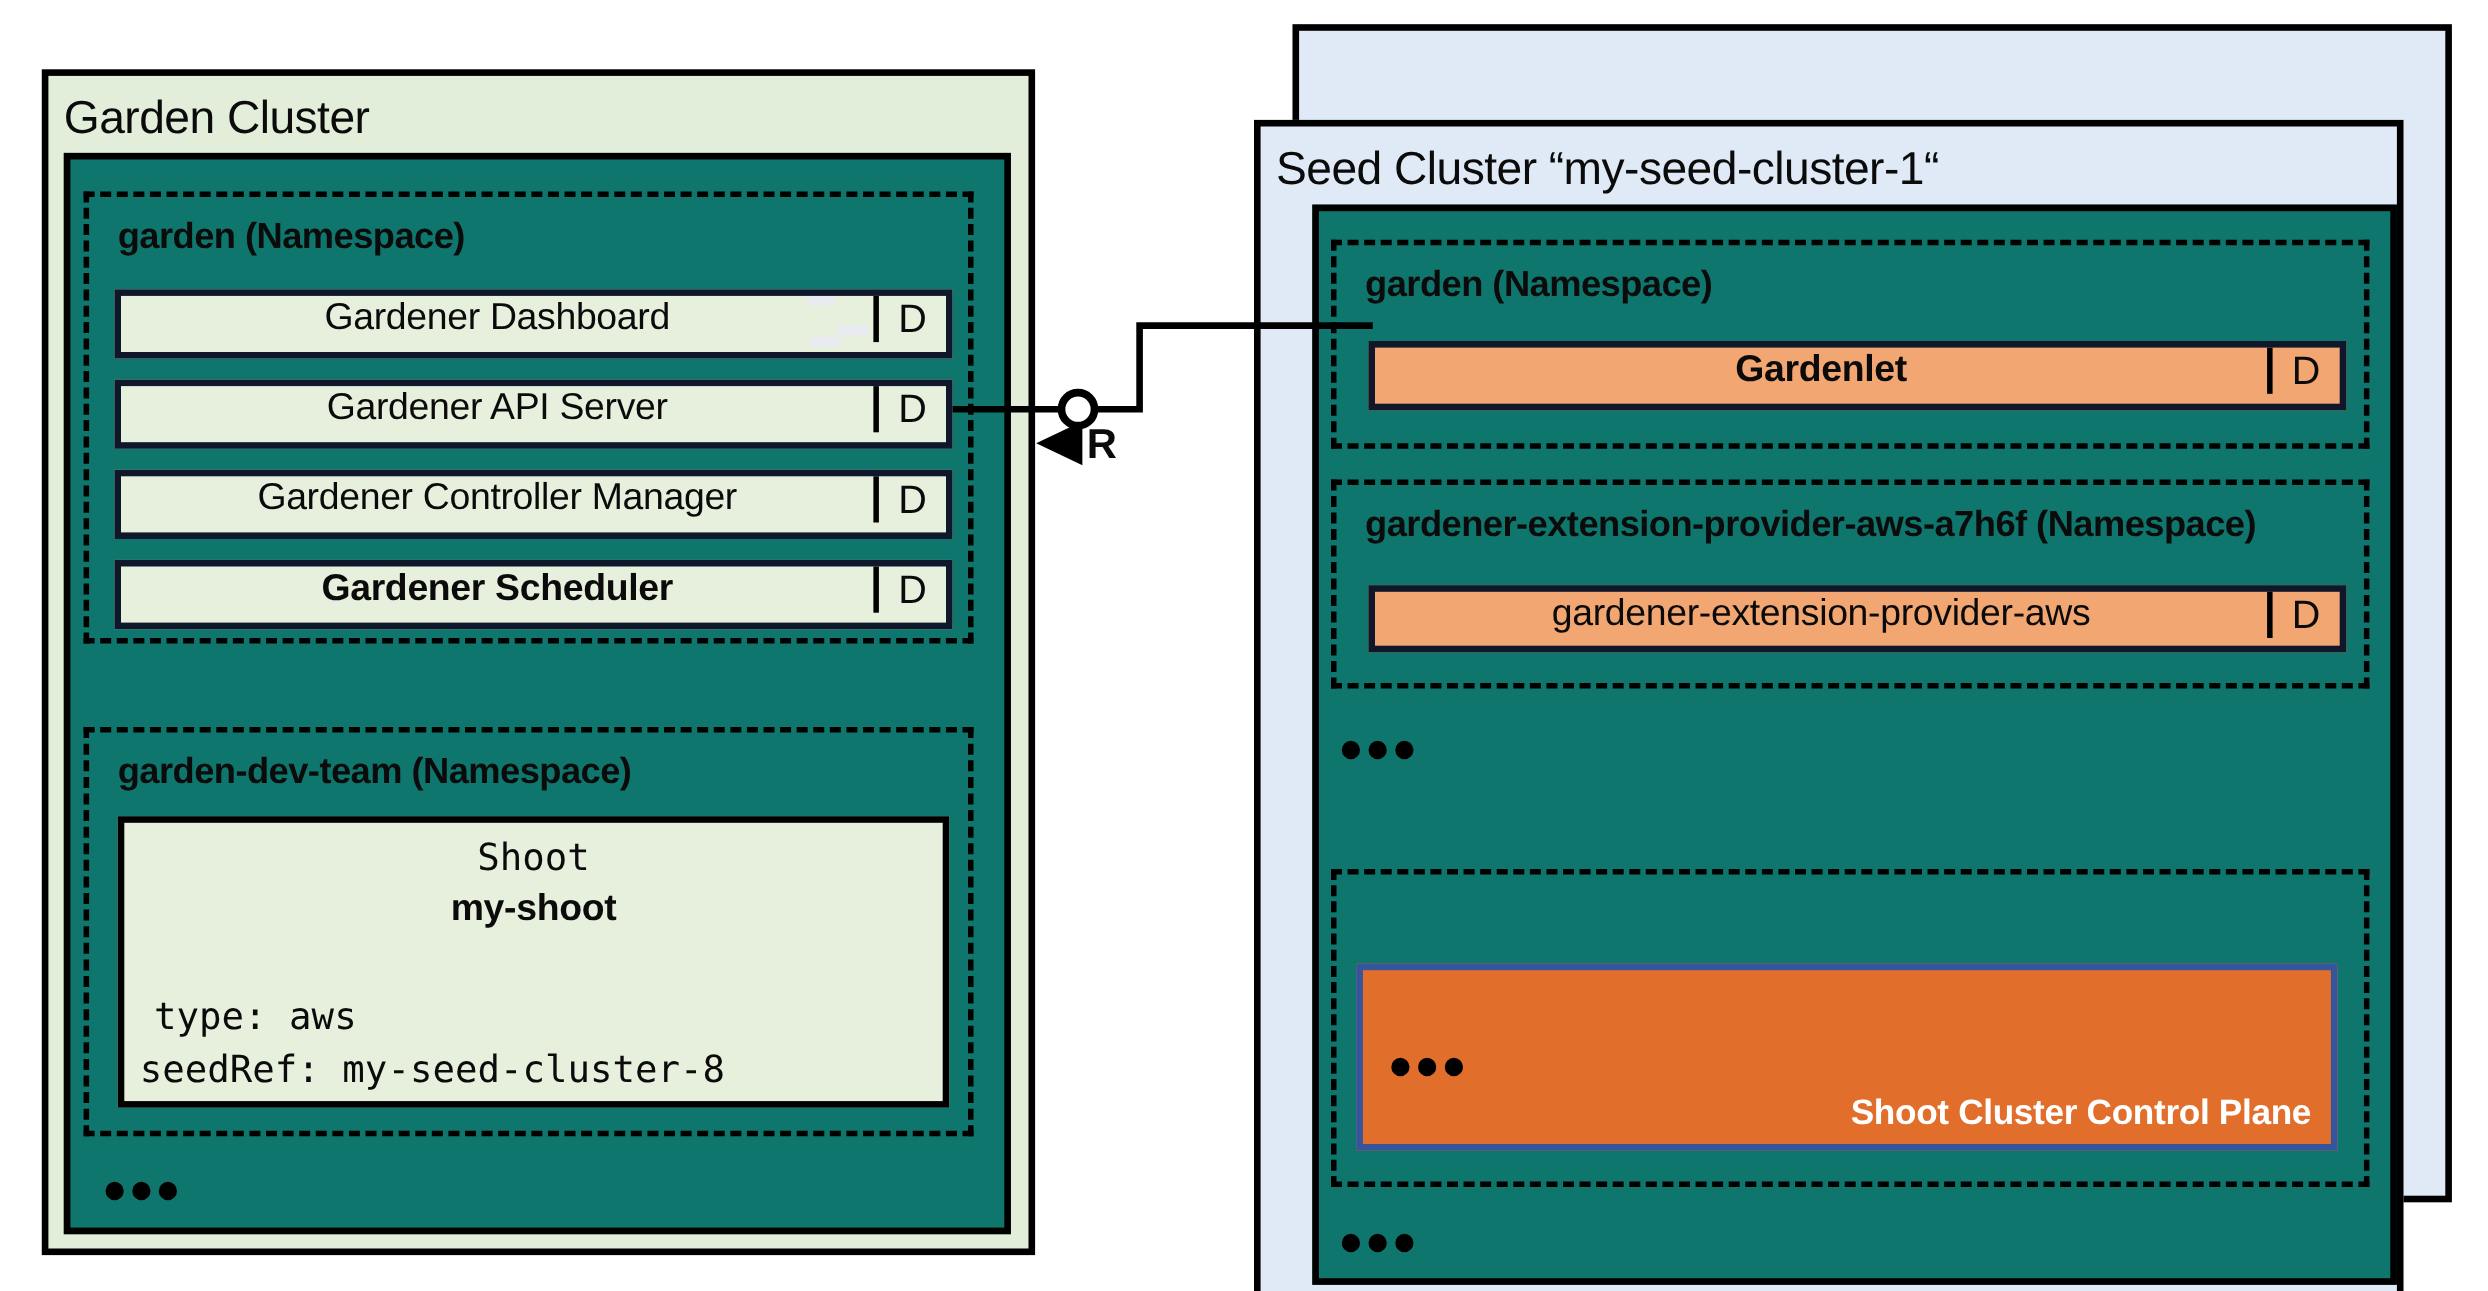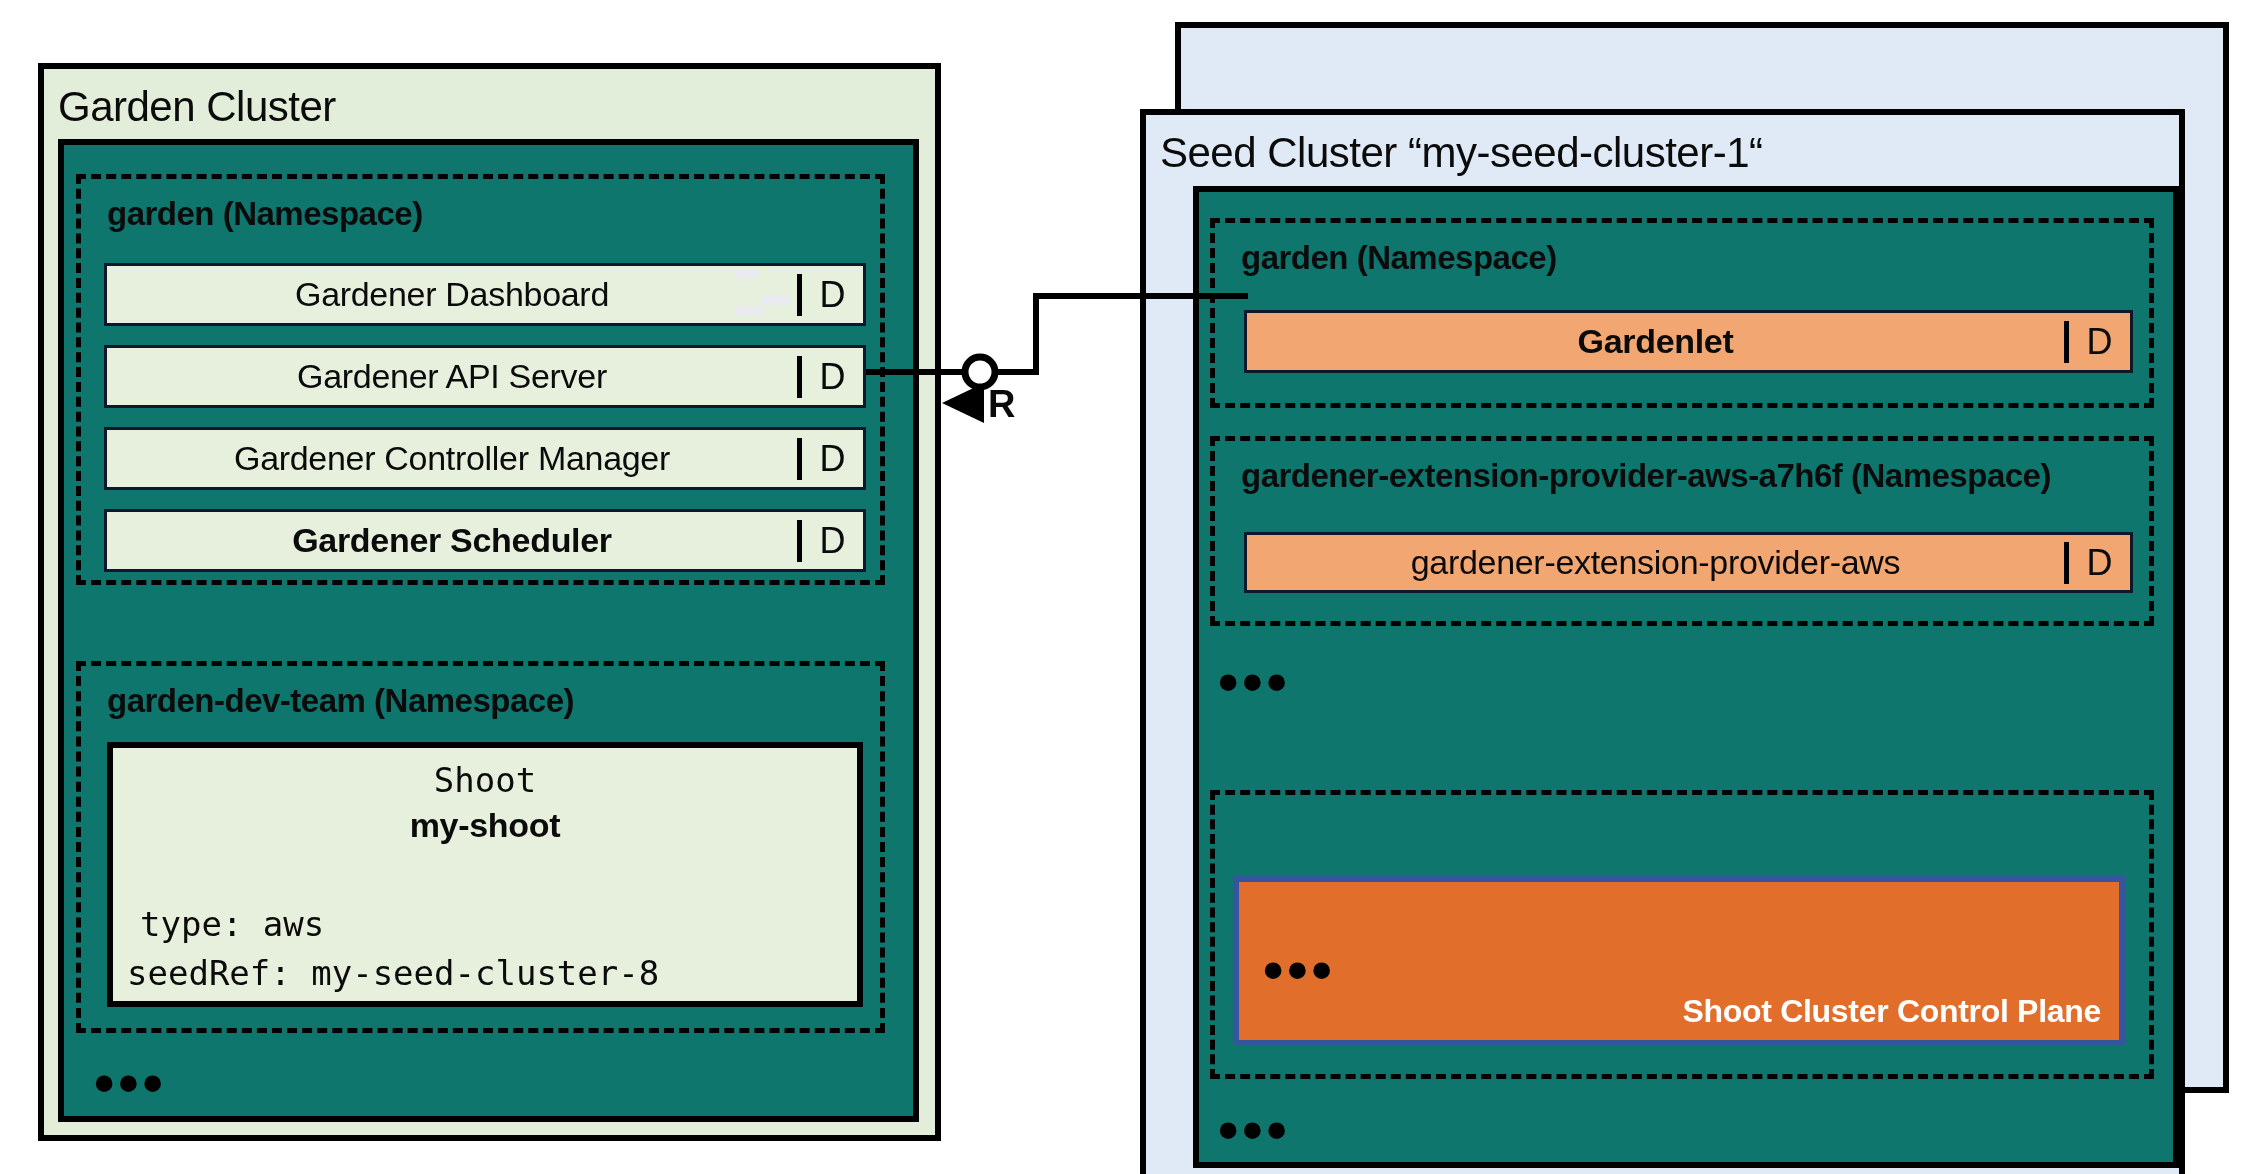--- a/index.html
+++ b/index.html
@@ -35,23 +35,23 @@
   .ns-label {
     font-size: 33px;
     font-weight: bold;
     letter-spacing: -0.5px;
     white-space: nowrap;
   }
 
   
   .comp {
     display: flex;
-    align-items: center;
+    align-items: flex-start;
     background: #e6f0dd;
-    border: 3px solid #0f172a;
+    border: 6px solid #0f172a;
   }
   .comp-label {
     flex: 1;
     display: flex;
     align-items: center;
     justify-content: center;
     font-size: 34px;
     letter-spacing: -0.3px;
     white-space: nowrap;
   }

